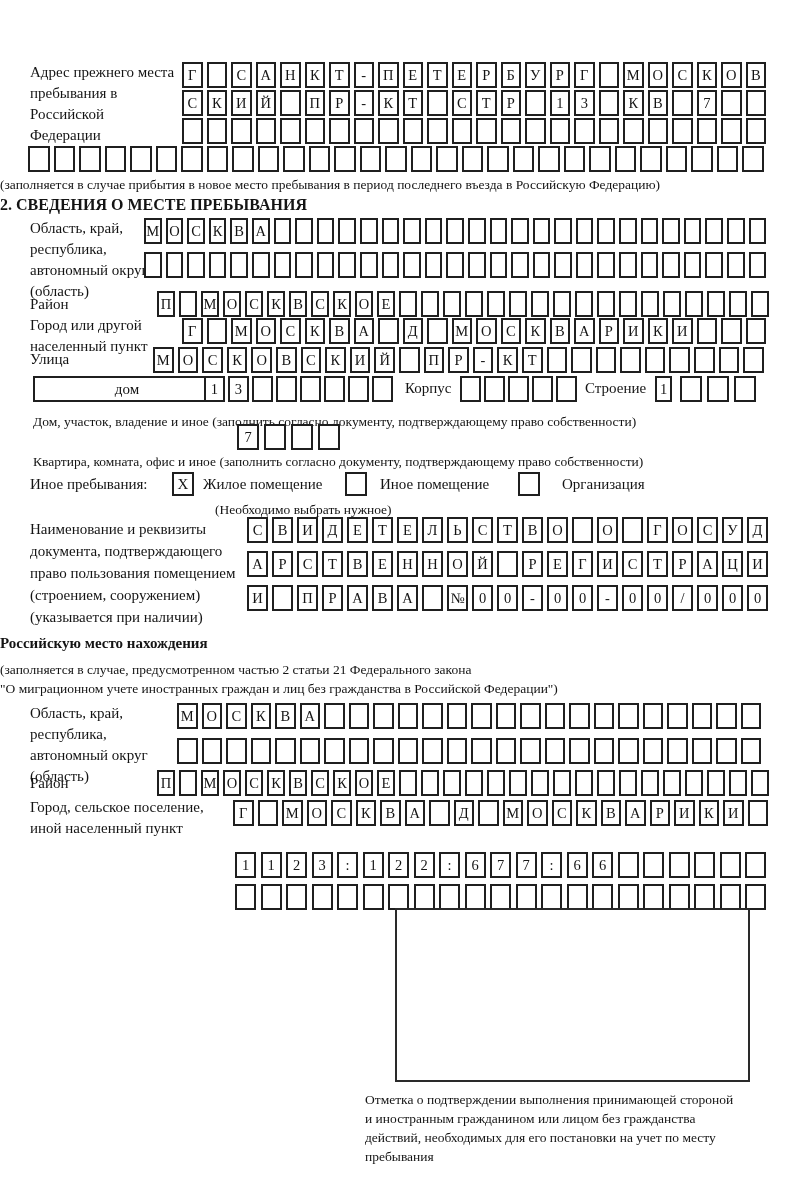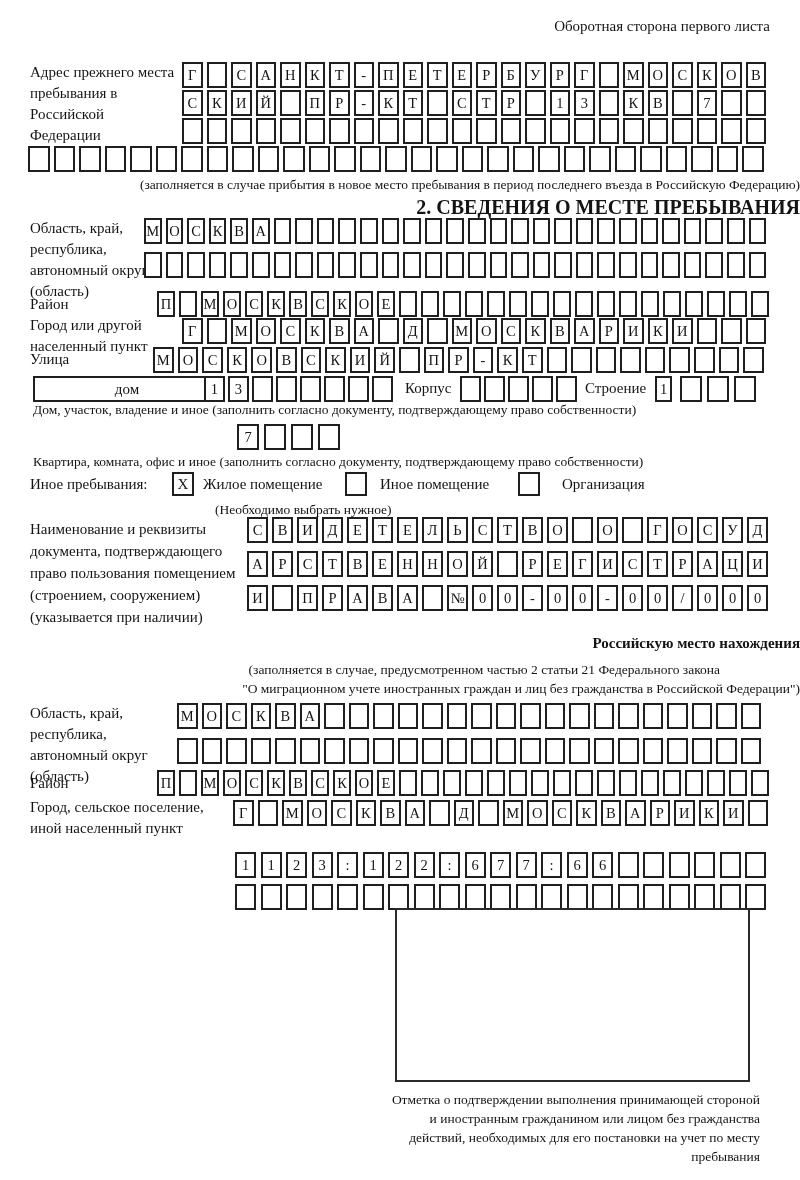--- a/index.html
+++ b/index.html
@@ -9,31 +9,30 @@
   .abs{position:absolute}
   .lbl{font-size:15px;line-height:21px}
   .cells{display:flex;gap:var(--g,4px)}
   .cell{flex:0 0 auto;width:var(--cw,20.5px);height:26px;border:2px solid #1f1f1f;background:#fff;
         display:flex;align-items:center;justify-content:center;font-size:14.5px;line-height:1}
   .longbox{border:2px solid #1f1f1f;height:26px;background:#fff;
         display:flex;align-items:center;justify-content:center;font-size:15px}
   .chk{width:22px;height:24px;border:2px solid #1f1f1f;background:#fff;
         display:flex;align-items:center;justify-content:center;font-size:15px}
   .note{font-size:13.5px;line-height:19px}
-  .center{text-align:right}
+  .center{text-align:left}
   .bold{font-weight:bold}
-  .title{font-size:20px}
+  .title{font-size:16px}
   .stamp{border:2px solid #2a2a2a;background:#fff}
 </style>
 </head>
 <body>
 
 <div class="page">
 
-  <div class="abs lbl" style="top:16px;right:30px">Оборотная сторона первого листа</div>
 
   <div class="abs lbl" style="top:62px;left:30px;width:148px">Адрес прежнего места пребывания в Российской Федерации</div>
   <div class="abs cells" style="top:62px;left:182px;--cw:20.5px">
       <span class="cell">Г</span>
       <span class="cell"></span>
       <span class="cell">С</span>
       <span class="cell">А</span>
       <span class="cell">Н</span>
       <span class="cell">К</span>
       <span class="cell">Т</span>
@@ -316,21 +315,21 @@
     </div>
   <div class="abs lbl" style="top:378px;left:585px">Строение</div>
   <div class="abs cells" style="top:376px;left:655px;--cw:17px">
       <span class="cell">1</span>
     </div>
   <div class="abs cells" style="top:376px;left:680px;--cw:22px;--g:5px">
       <span class="cell"></span>
       <span class="cell"></span>
       <span class="cell"></span>
     </div>
-  <div class="abs note" style="top:400px;left:33px">Дом, участок, владение и иное (заполнить согласно документу, подтверждающему право собственности)</div>
+  <div class="abs note" style="top:412px;left:33px">Дом, участок, владение и иное (заполнить согласно документу, подтверждающему право собственности)</div>
 
   <div class="abs cells" style="top:424px;left:237px;--cw:22px;--g:5px">
       <span class="cell">7</span>
       <span class="cell"></span>
       <span class="cell"></span>
       <span class="cell"></span>
     </div>
   <div class="abs note" style="top:452px;left:33px">Квартира, комната, офис и иное (заполнить согласно документу, подтверждающему право собственности)</div>
 
   <div class="abs lbl" style="top:474px;left:30px">Иное пребывания:</div>
@@ -570,15 +569,15 @@
       <span class="cell"></span>
       <span class="cell"></span>
       <span class="cell"></span>
       <span class="cell"></span>
       <span class="cell"></span>
       <span class="cell"></span>
       <span class="cell"></span>
     </div>
 
   <div class="abs stamp" style="top:908px;left:395px;width:355px;height:174px"></div>
-  <div class="abs note center" style="top:1090px;left:385px;width:375px">Отметка о подтверждении выполнения принимающей стороной и иностранным гражданином или лицом без гражданства действий, необходимых для его постановки на учет по месту пребывания</div>
+  <div class="abs note center" style="top:1090px;left:365px;width:375px">Отметка о подтверждении выполнения принимающей стороной и иностранным гражданином или лицом без гражданства действий, необходимых для его постановки на учет по месту пребывания</div>
 
 </div>
 
 </body></html>

